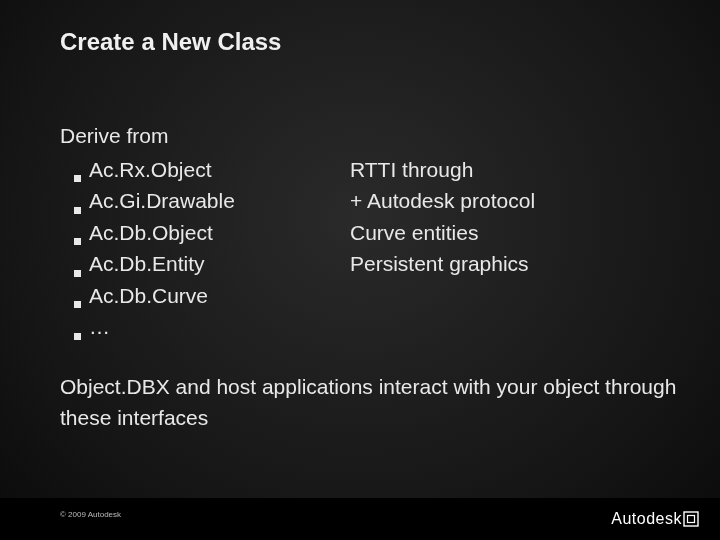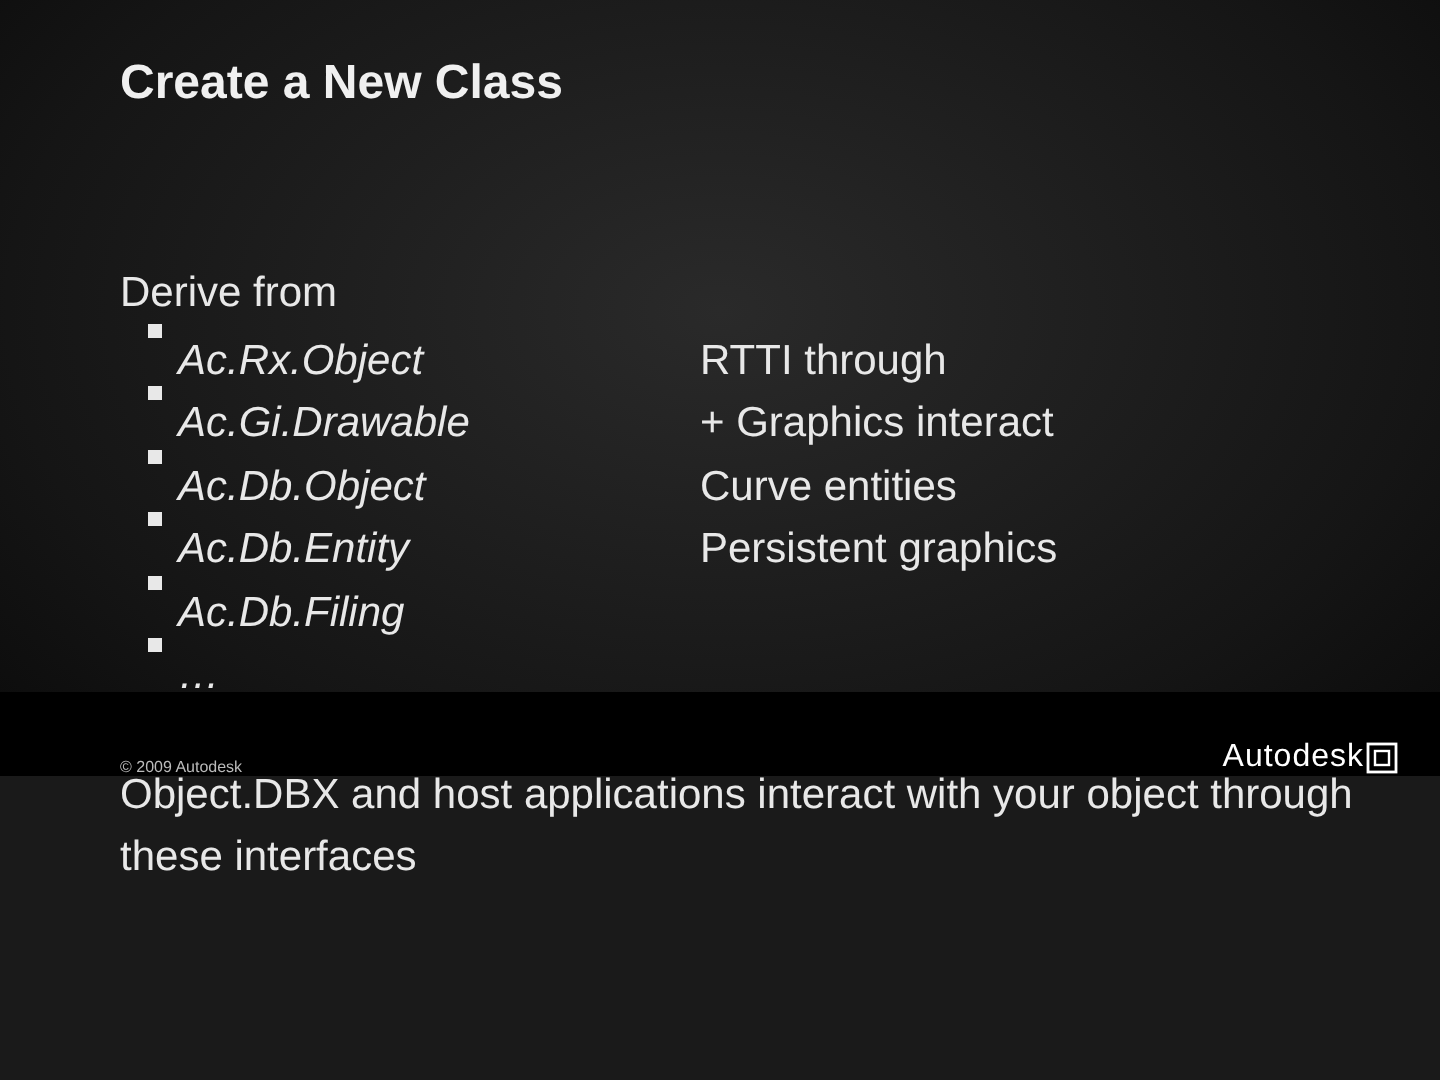--- a/index.html
+++ b/index.html
@@ -7,21 +7,21 @@
     padding: 0;
     width: 720px;
     height: 540px;
     background: #1a1a1a;
     color: #e8e8e8;
     font-family: Arial, Helvetica, sans-serif;
     overflow: hidden;
   }
   .slide {
     width: 720px;
-    height: 388px;
+    height: 540px;
     background: radial-gradient(ellipse at 50% 40%, #2a2a2a 0%, #151515 70%, #0a0a0a 100%);
     position: relative;
     box-sizing: border-box;
   }
   .title {
     position: absolute;
     top: 28px;
     left: 60px;
     font-size: 24px;
     font-weight: bold;
@@ -30,36 +30,34 @@
   .body {
     position: absolute;
     top: 120px;
     left: 60px;
     right: 40px;
     font-size: 21px;
     line-height: 1.5;
   }
   .intro {
     margin-bottom: 2px;
-    margin-top: 11px;
   }
   .two-col {
     display: flex;
     flex-direction: row;
   }
   .col-left {
     width: 290px;
   }
   .col-right {
     flex: 1;
   }
   .bullet-row {
     display: flex;
-    align-items: flex-start;
-    font-style: italic;
+    align-items: flex-end;
   }
   .sq {
     display: inline-block;
     width: 7px;
     height: 7px;
     background: #e8e8e8;
     margin-left: 14px;
     margin-right: 8px;
     position: relative;
     top: -3px;
@@ -68,23 +66,23 @@
     margin-top: 28px;
   }
   .footer {
     position: absolute;
     bottom: 0;
     left: 0;
     right: 0;
     height: 42px;
     background: #000;
     display: flex;
-    align-items: flex-end;
+    align-items: flex-start;
     justify-content: space-between;
-    padding: 0 20px 0 60px;
+    padding: 12px 20px 0 60px;
     box-sizing: border-box;
   }
   .copyright {
     font-size: 8px;
     color: #bbb;
   }
   .logo {
     display: flex;
     align-items: center;
     gap: 0;
@@ -121,30 +119,30 @@
         <div class="bullet-row">
             <span class="sq"></span>
             <span>Ac.Db.Object</span>
           </div>
         <div class="bullet-row">
             <span class="sq"></span>
             <span>Ac.Db.Entity</span>
           </div>
         <div class="bullet-row">
             <span class="sq"></span>
-            <span>Ac.Db.Filing</span>
+            <span>Ac.Db.Curve</span>
           </div>
         <div class="bullet-row">
             <span class="sq"></span>
             <span>…</span>
           </div>
       </div>
       <div class="col-right">
         <div>RTTI through</div>
-        <div>+ Graphics interact</div>
+        <div>+ Autodesk protocol</div>
         <div>Curve entities</div>
         <div>Persistent graphics</div>
         <div></div>
       </div>
     </div>
 
     <div class="closing">Object.DBX and host applications interact with your object through these interfaces</div>
   </div>
 
   <div class="footer">

